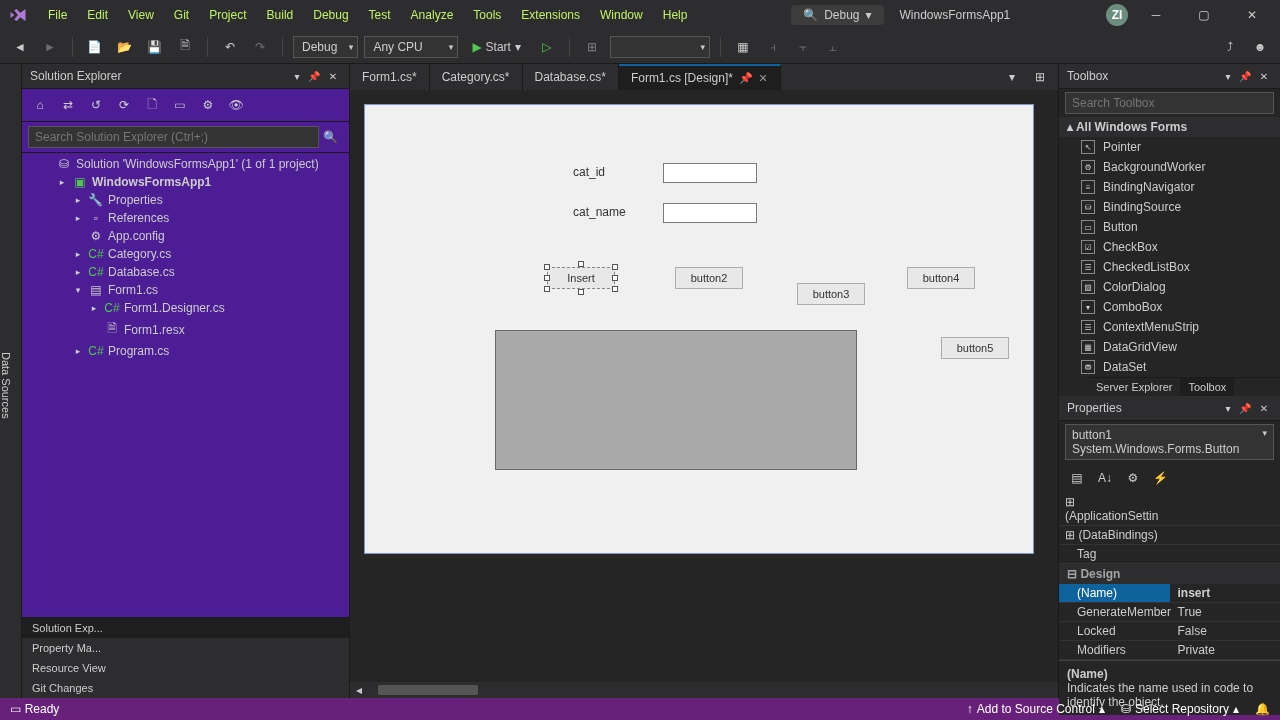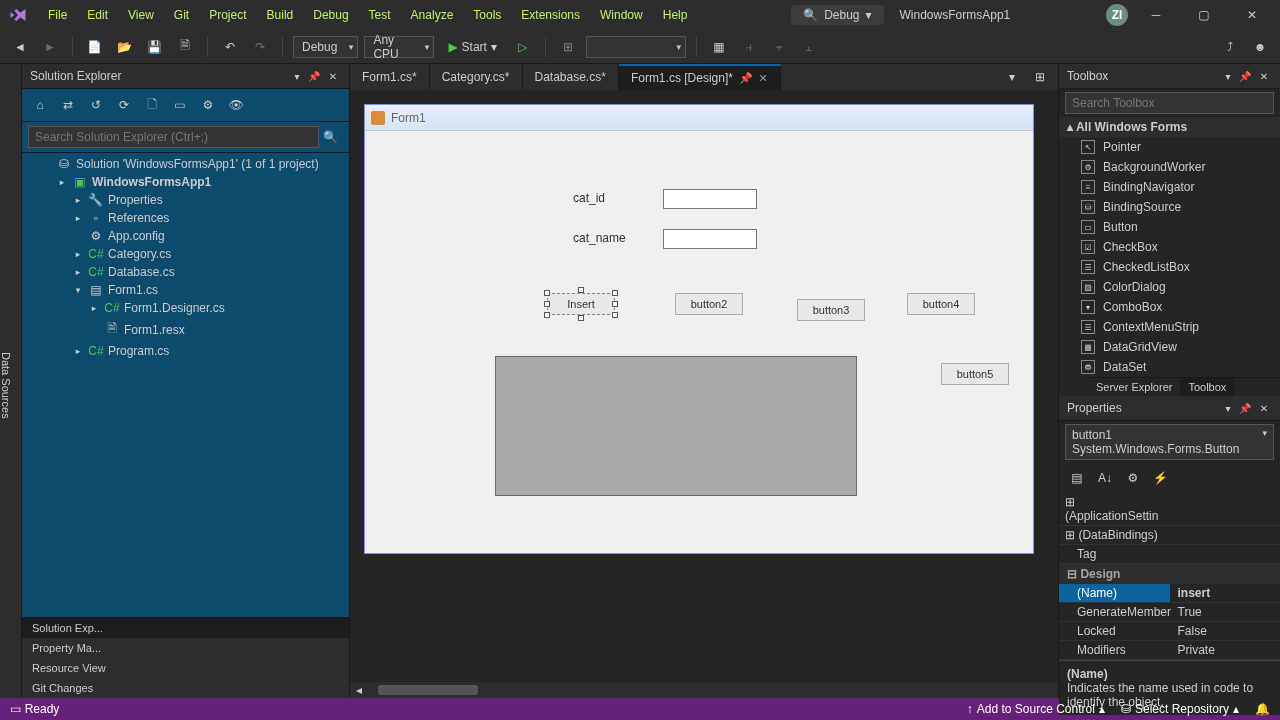--- a/index.html
+++ b/index.html
@@ -28,21 +28,21 @@
 .tb-start .play { color: #4ec94e; }
 .tb-spacer { flex: 1; }
 
 
 .main { display: flex; height: calc(720px - 30px - 34px - 22px); }
 
 
 .left-strip { width: 22px; background: #2d2d30; border-right: 1px solid #1a1a1a; writing-mode: vertical-lr; text-align: center; padding-top: 8px; color: #ccc; font-size: 11px; }
 
 
-.panel { background: #0c4a6e; display: flex; flex-direction: column; }
+.panel { background: #4c1d95; display: flex; flex-direction: column; }
 .panel-header { background: #2d2d30; padding: 4px 8px; display: flex; align-items: center; justify-content: space-between; color: #ccc; border-bottom: 1px solid #1a1a1a; }
 .panel-header .hctrls { display: flex; gap: 2px; }
 .hctrl { width: 16px; height: 16px; display: flex; align-items: center; justify-content: center; cursor: pointer; font-size: 10px; }
 .sol-exp { width: 328px; border-right: 1px solid #1a1a1a; }
 .sol-toolbar { padding: 4px 6px; display: flex; gap: 4px; border-bottom: 1px solid #1a1a1a; }
 .sol-search { padding: 3px 6px; border-bottom: 1px solid #1a1a1a; display: flex; align-items: center; }
 .sol-search input { flex: 1; background: #333; border: 1px solid #555; color: #ccc; padding: 3px 6px; }
 .tree { flex: 1; overflow: auto; padding: 2px 0; }
 .tree-item { display: flex; align-items: center; padding: 2px 4px; gap: 4px; cursor: pointer; white-space: nowrap; }
 .tree-item .chev { width: 12px; text-align: center; font-size: 9px; color: #ccc; }
@@ -154,21 +154,21 @@
   <div class="tb-sep"></div>
   <div class="tb-btn">📄</div>
   <div class="tb-btn">📂</div>
   <div class="tb-btn">💾</div>
   <div class="tb-btn">🗎</div>
   <div class="tb-sep"></div>
   <div class="tb-btn">↶</div>
   <div class="tb-btn" style="opacity:.4">↷</div>
   <div class="tb-sep"></div>
   <div class="tb-combo">Debug</div>
-  <div class="tb-combo" style="width:70px">Any CPU</div>
+  <div class="tb-combo" style="width:94px">Any CPU</div>
   <div class="tb-start">
     <span class="play">▶</span>
     <span>Start</span>
     <span>▾</span>
   </div>
   <div class="tb-btn" style="color:#4ec94e">▷</div>
   <div class="tb-sep"></div>
   <div class="tb-btn" style="opacity:.5">⊞</div>
   <div class="tb-combo" style="width:100px"></div>
   <div class="tb-sep"></div>
@@ -288,42 +288,38 @@
           <span class="close">📌</span>
           <span class="close">✕</span>
         </div>
       <div class="end-ctrls">
         <div class="tb-btn">▾</div>
         <div class="tb-btn">⊞</div>
       </div>
     </div>
     <div class="designer-surface">
       <div class="winform">
-        <div class="winform-title">
-          <div class="ico"></div>
-          <span>Form1</span>
-        </div>
         <div class="form-body">
           <div class="lbl" style="left:208px;top:60px">cat_id</div>
           <div class="txtbox" style="left:298px;top:58px"></div>
           <div class="lbl" style="left:208px;top:100px">cat_name</div>
           <div class="txtbox" style="left:298px;top:98px"></div>
 
           <div class="btn selected" style="left:182px;top:162px">Insert</div>
           <div class="sel-handle" style="left:179px;top:159px"></div>
           <div class="sel-handle" style="left:213px;top:156px"></div>
           <div class="sel-handle" style="left:247px;top:159px"></div>
           <div class="sel-handle" style="left:179px;top:170px"></div>
           <div class="sel-handle" style="left:247px;top:170px"></div>
           <div class="sel-handle" style="left:179px;top:181px"></div>
           <div class="sel-handle" style="left:213px;top:184px"></div>
           <div class="sel-handle" style="left:247px;top:181px"></div>
 
           <div class="btn" style="left:310px;top:162px">button2</div>
-          <div class="btn" style="left:432px;top:168px">button3</div>
+          <div class="btn" style="left:432px;top:178px">button3</div>
           <div class="btn" style="left:542px;top:162px">button4</div>
 
           <div class="gridbox" style="left:130px;top:225px;width:362px;height:140px"></div>
           <div class="btn" style="left:576px;top:232px">button5</div>
         </div>
       </div>
     </div>
     <div class="editor-hscroll">
         <span style="padding:0 6px;color:#ccc">◂</span>
         <div class="thumb"></div>

